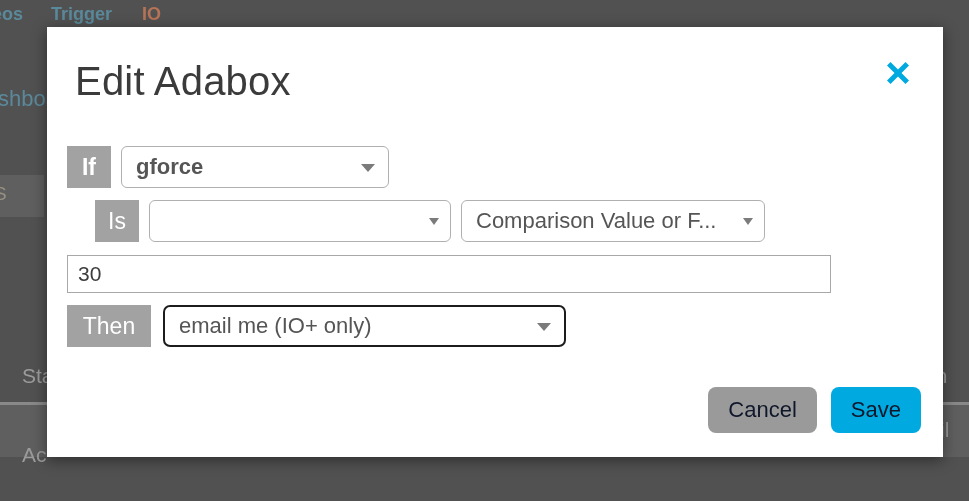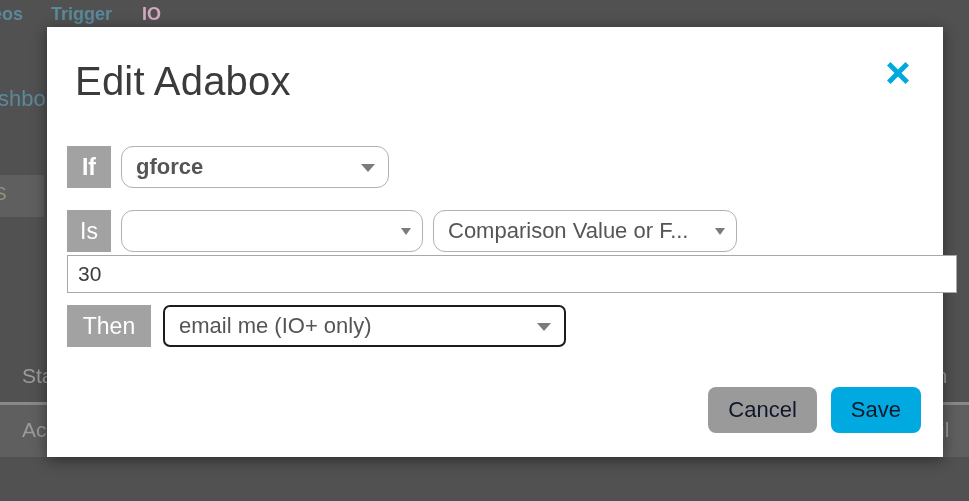--- a/index.html
+++ b/index.html
@@ -43,21 +43,21 @@
     font-weight: bold;
     color: #136c8e;
     padding: 0 14px;
     line-height: 28px;
     height: 28px;
     white-space: nowrap;
   }
   .bg-tab.first { padding-left: 0; margin-left: -8px; }
   .bg-tab.active {
     background: #000000;
-    color: #f9a8d4;
+    color: #c2410c;
     padding: 0 16px;
   }
 
   .bg-dash-link {
     position: absolute;
     left: -30px;
     top: 86px;
     font-size: 22px;
     color: #136c8e;
     white-space: nowrap;
@@ -98,21 +98,21 @@
     background: #1b1b1b;
   }
   .bg-cell {
     position: absolute;
     font-size: 21px;
     color: #8f8f8f;
     white-space: nowrap;
   }
   .bg-cell.h-left  { left: 22px;  top: 364px; }
   .bg-cell.h-right { left: 924px; top: 364px; }
-  .bg-cell.r-left  { left: 22px;  top: 418px; }
+  .bg-cell.r-left  { left: 22px;  top: 443px; }
   .bg-cell.r-right { left: 940px; top: 418px; }
 
   
   .scrim {
     position: absolute;
     left: 0;
     top: 0;
     width: 969px;
     height: 501px;
     background: rgba(170, 170, 170, 0.48);
@@ -155,21 +155,21 @@
   .close-btn svg { display: block; }
 
   
   .row {
     position: absolute;
     left: 20px;
     display: flex;
     align-items: stretch;
   }
   .row-if   { top: 119px; font-weight: bold; }
-  .row-is   { top: 183px; }
+  .row-is   { top: 173px; margin-left: 28px; }
   .row-then { top: 278px; }
 
   .chip {
     background: #a2a2a2;
     color: #ffffff;
     font-size: 23px;
     display: flex;
     align-items: center;
     justify-content: center;
     min-width: 44px;
@@ -179,21 +179,21 @@
     user-select: none;
   }
   .chip-then { min-width: 84px; padding: 0 14px; }
 
   .select {
     position: relative;
     height: 42px;
     box-sizing: border-box;
     background: #ffffff;
     border: 1.5px solid #b0b0b0;
-    border-radius: 12px;
+    border-radius: 6px;
     display: flex;
     align-items: center;
     font-size: 22px;
     color: #555555;
     padding: 0 34px 0 14px;
     margin-left: 10px;
     white-space: nowrap;
     overflow: hidden;
     cursor: pointer;
   }
@@ -221,21 +221,21 @@
 
   .sel-gforce     { width: 268px; }
   .sel-operator   { width: 302px; }
   .sel-comparison { width: 304px; margin-left: 10px; }
   .sel-action     { width: 403px; margin-left: 12px; }
 
   .value-input {
     position: absolute;
     left: 20px;
     top: 228px;
-    width: 890px;
+    width: 764px;
     height: 38px;
     box-sizing: border-box;
     border: 1.5px solid #a8a8a8;
     border-radius: 0;
     background: #ffffff;
     font-family: "Liberation Sans", sans-serif;
     font-size: 21px;
     color: #3d3d3d;
     padding: 0 10px;
     outline: none;

